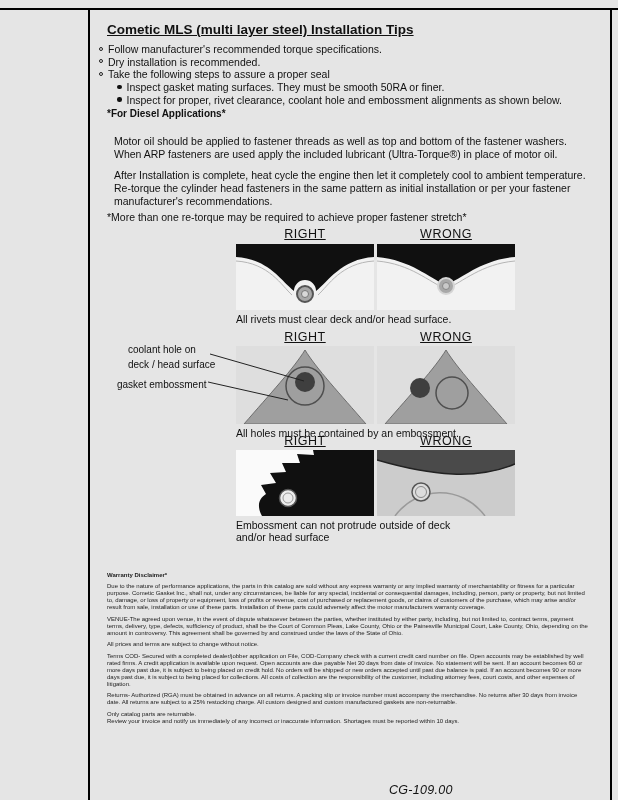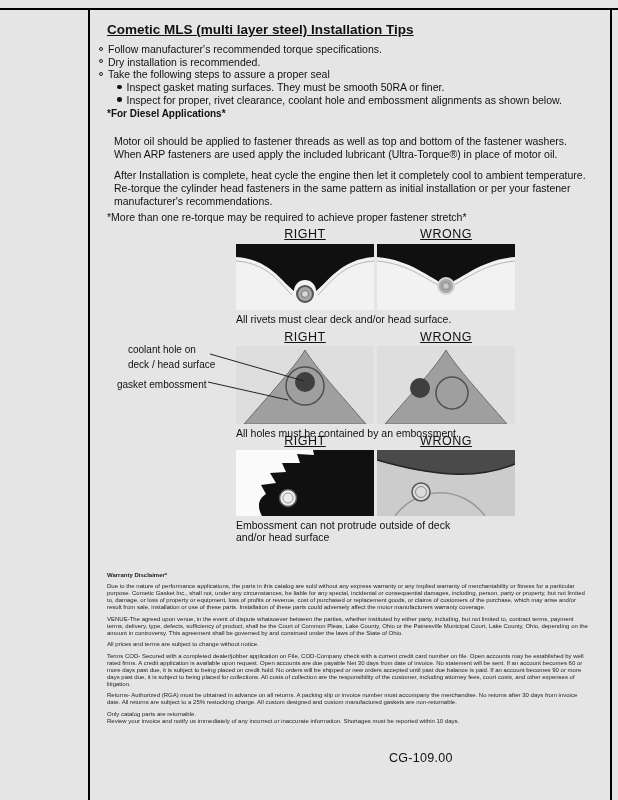--- a/index.html
+++ b/index.html
@@ -35,21 +35,21 @@
   .ann-label { position:absolute; font-size:10px; line-height:15px; }
   .ann-coolant { left:128px; top:342px; width:88px; }
   .ann-emboss  { left:117px; top:377px; white-space:nowrap; }
   .pointer-svg { position:absolute; left:208px; top:348px; pointer-events:none; }
 
   .warranty { position:absolute; left:107px; top:572px; width:482px; font-size:6px; line-height:7px; color:#222; }
   .warranty h3 { font-size:6px; font-weight:bold; margin-bottom:4px; }
   .warranty p { margin-bottom:4.5px; }
   .warranty p.tight { margin-bottom:0; }
 
-  .footer-code { position:absolute; left:389px; top:751px; font-size:12.5px; letter-spacing:0.3px; }
+  .footer-code { position:absolute; left:389px; top:783px; font-size:12.5px; letter-spacing:0.3px;font-style:italic; }
 </style>
 </head>
 <body>
 
 <div class="page">
 
   <div class="rule rule-top"></div>
   <div class="rule rule-left"></div>
   <div class="rule rule-right"></div>
 

